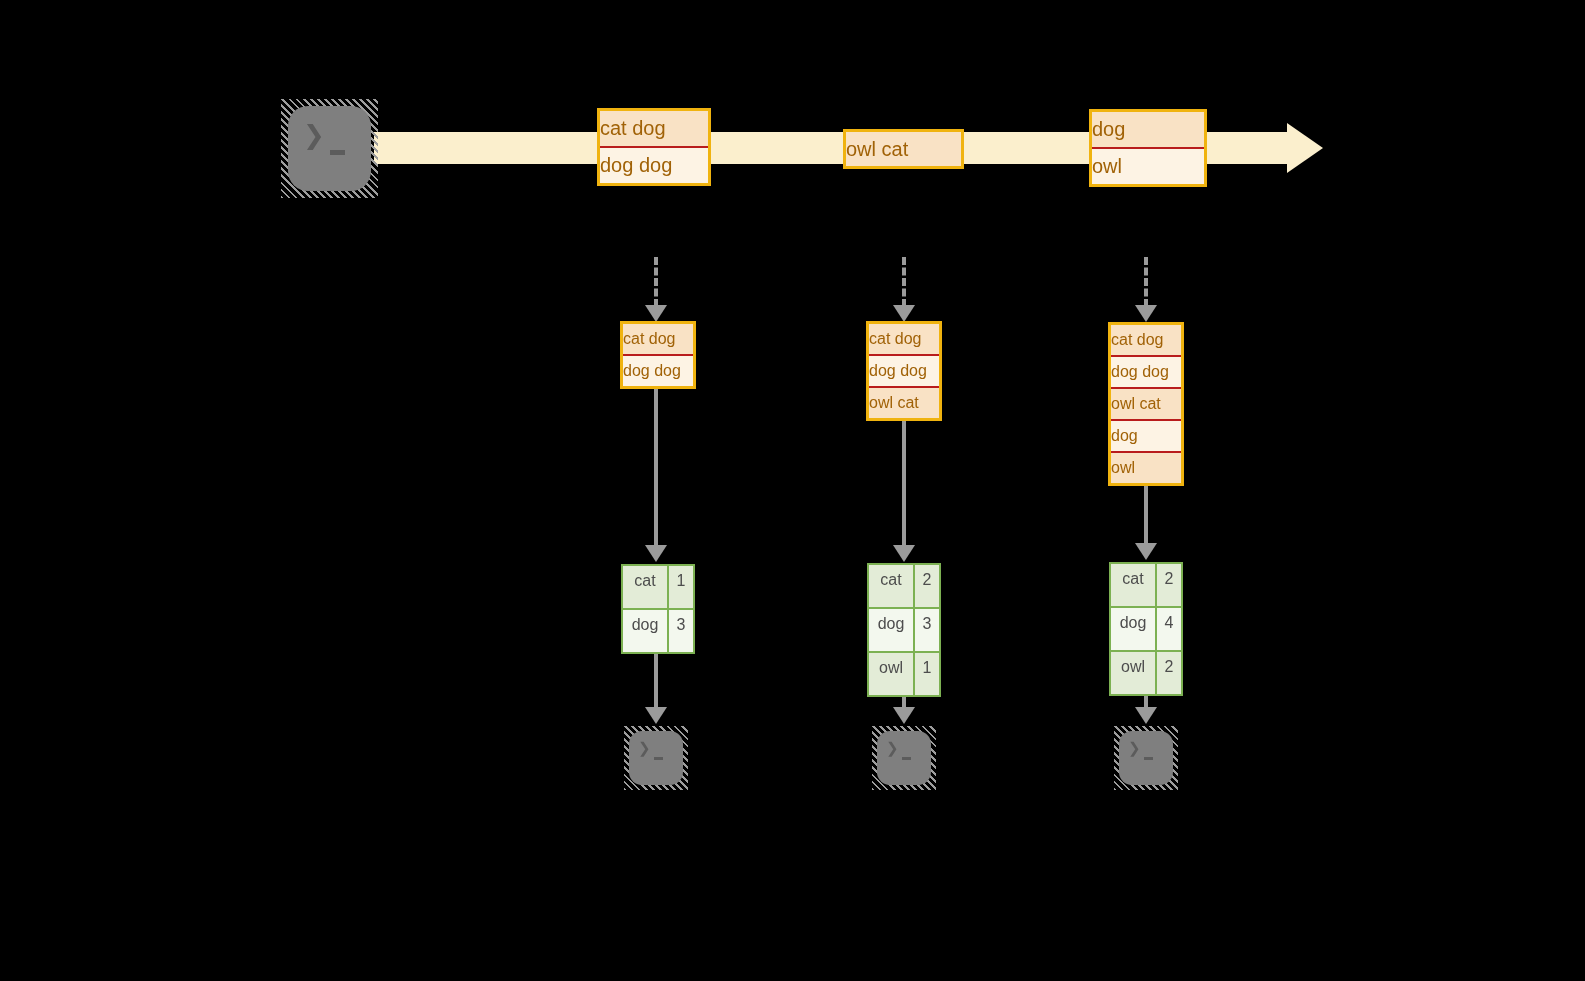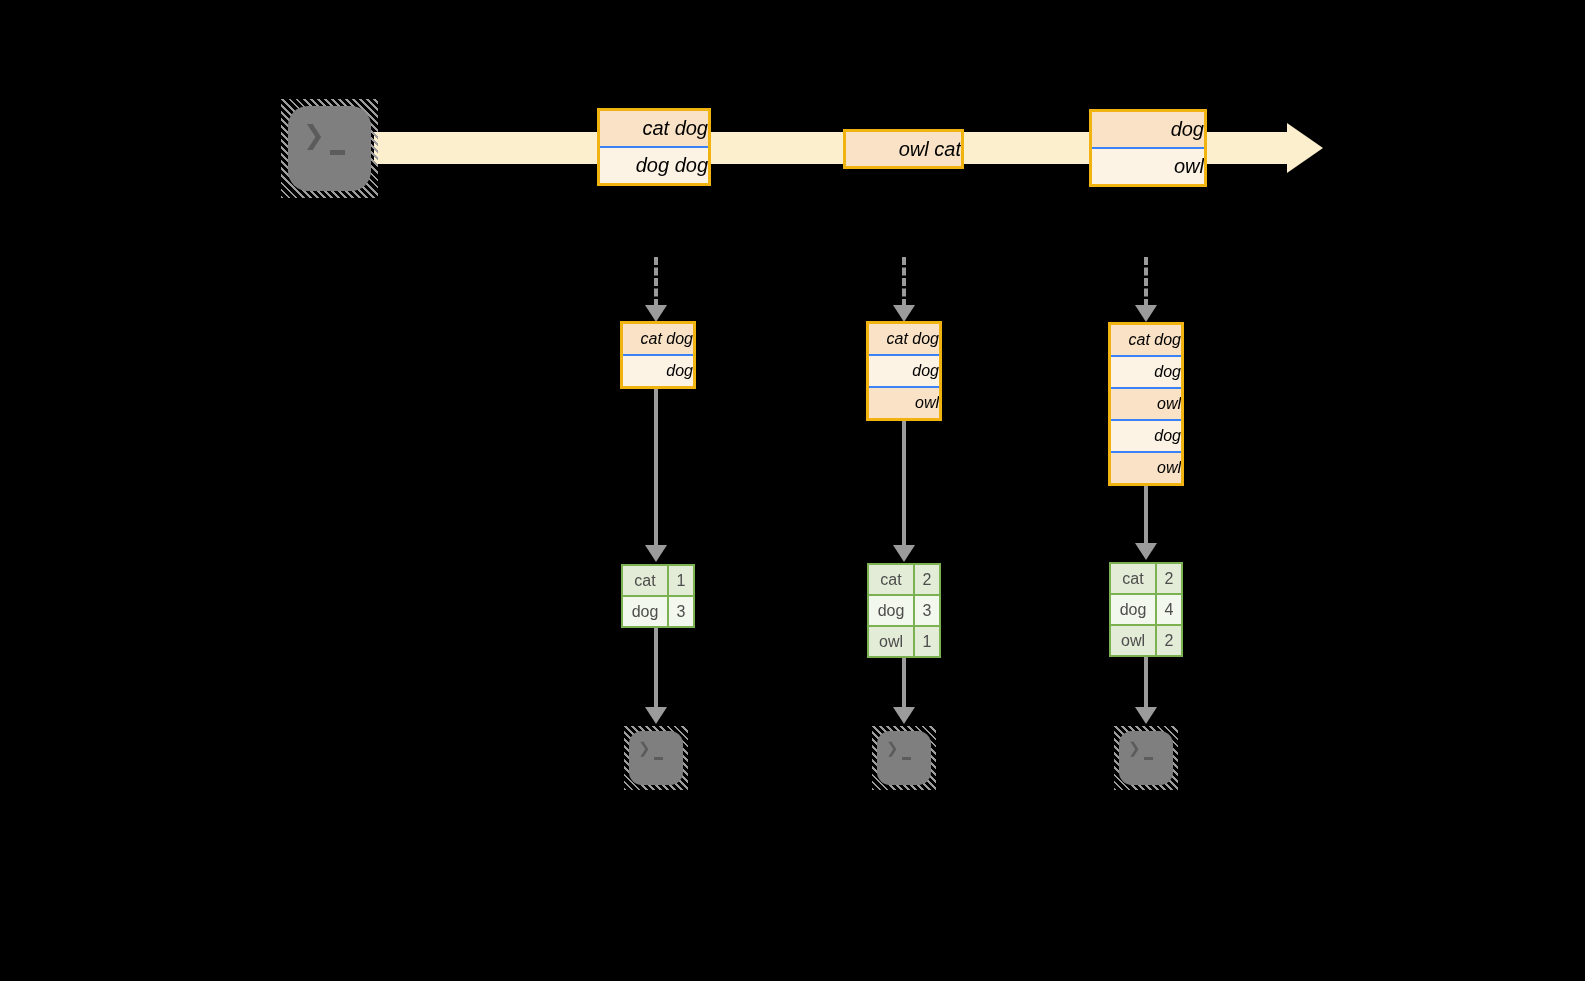--- a/index.html
+++ b/index.html
@@ -6,39 +6,39 @@
   .canvas{
     position:relative;width:1585px;height:981px;background:#000;overflow:hidden;
     font-family:"Liberation Sans","DejaVu Sans",sans-serif;
   }
   
   .band{position:absolute;left:374px;top:132px;width:913px;height:32px;background:#FBEFCD;z-index:1;}
   .band-head{position:absolute;left:1287px;top:123px;width:0;height:0;z-index:1;
     border-top:25px solid transparent;border-bottom:25px solid transparent;border-left:36px solid #FBEFCD;}
   
   .obox{position:absolute;border:3px solid #F0B30F;box-sizing:border-box;z-index:3;background:#FDF3E4;}
-  .orow{color:#000000;text-align:right;overflow:hidden;font-style:italic;}
-  .orow + .orow{border-top:2px solid #3b82f6;padding-left:28px;}
+  .orow{color:#a16207;text-align:left;overflow:hidden;}
+  .orow + .orow{border-top:2px solid #b91c1c;}
   .orow:nth-child(odd){background:#F9E2C5;}
   .orow:nth-child(even){background:#FDF3E4;}
   .stream-row{height:35px;line-height:35px;font-size:20px;}
   .stream-row-single{height:34px;line-height:34px;font-size:20px;}
   .state-row{height:30px;line-height:30px;font-size:16px;}
   
   .vline{position:absolute;width:0;border-left:4px solid #9B9B9B;z-index:2;}
   .vline.dashed{border-left-style:dashed;}
   .ahead{position:absolute;width:0;height:0;z-index:2;
     border-left:11px solid transparent;border-right:11px solid transparent;border-top:17px solid #9B9B9B;}
   
   .qband{position:absolute;left:695px;top:462px;width:418px;height:46px;background:#FFFFFF;z-index:1;
     display:flex;align-items:center;justify-content:center;}
   .qband span{font-size:34px;color:#1E1E1E;letter-spacing:0.5px;}
   
   .gtable{position:absolute;border:2px solid #7CB152;box-sizing:border-box;z-index:3;background:#7CB152;}
-  .grow{display:flex;height:29px;line-height:29px;font-size:16px;color:#4D4D4D;}
+  .grow{display:flex;height:42px;line-height:29px;font-size:16px;color:#4D4D4D;}
   .grow + .grow{border-top:2px solid #7CB152;}
   .grow:nth-child(odd) .gcell{background:#E3ECD7;}
   .grow:nth-child(even) .gcell{background:#F3F8EE;}
   .gword{width:44px;text-align:center;border-right:2px solid #7CB152;}
   .gnum{flex:1;text-align:center;}
   
   .term{position:absolute;z-index:3;
     background:repeating-linear-gradient(45deg,#9D9D9D 0px,#9D9D9D 2px,transparent 2px,transparent 5px);}
   .term-inner{position:absolute;background:#7F7F7F;}
   .term-lg .term-inner{left:7px;top:7px;right:7px;bottom:7px;border-radius:20px;}

